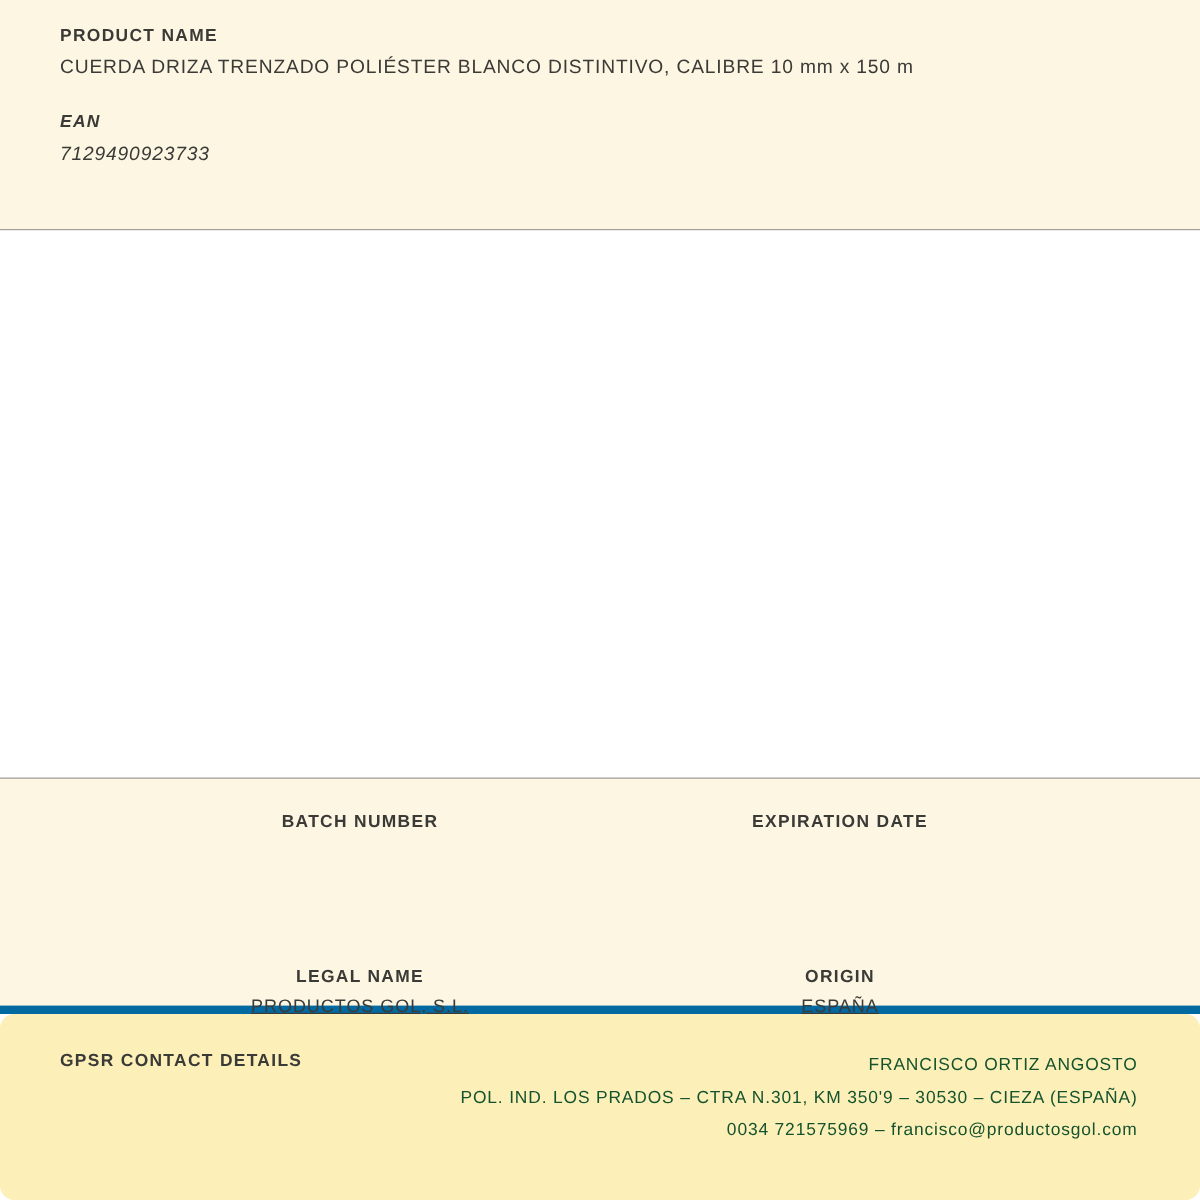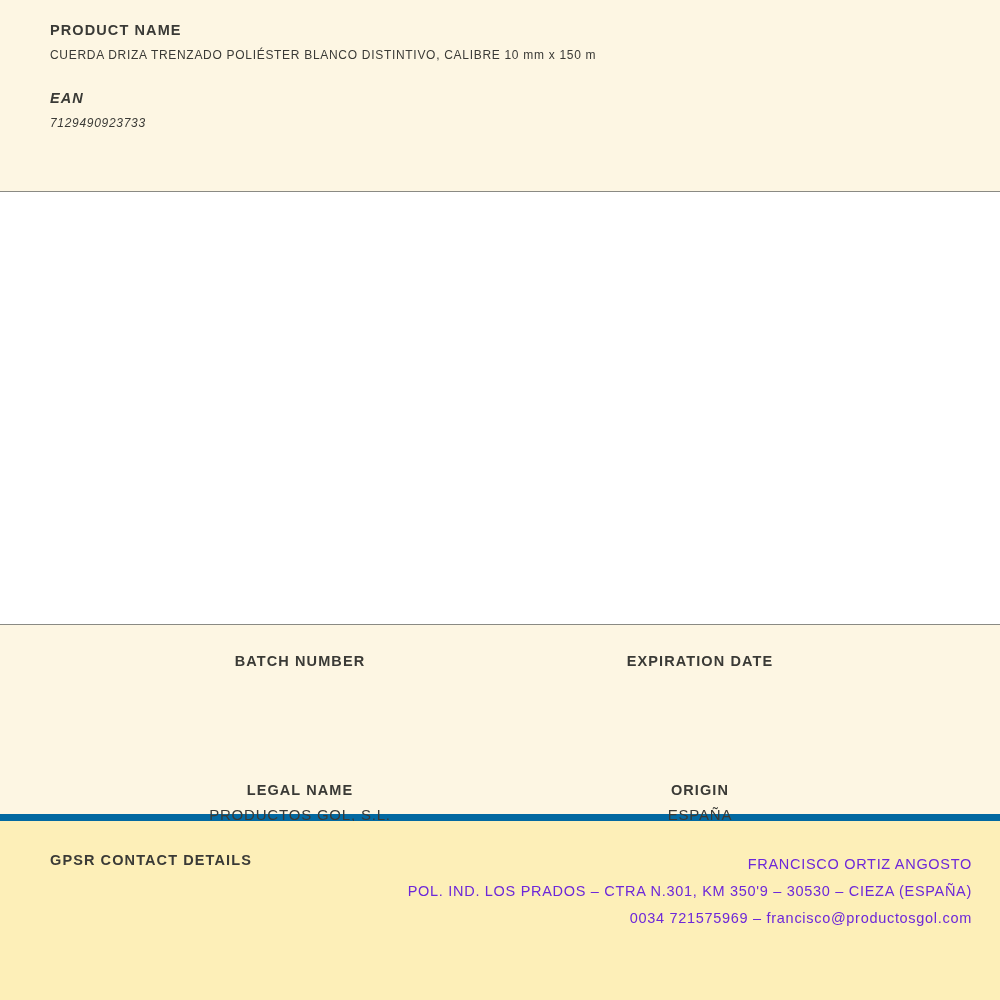--- a/index.html
+++ b/index.html
@@ -32,21 +32,21 @@
   }
   .field-label {
     font-size: 14.5px;
     font-weight: bold;
     letter-spacing: 1.1px;
     color: #3a3a36;
     margin: 0 0 10px 0;
     text-transform: uppercase;
   }
   .field-value {
-    font-size: 12px;
+    font-size: 16px;
     letter-spacing: 0.7px;
     color: #3a3a36;
     margin: 0;
     font-weight: 400;
   }
   .field-group {
     margin-bottom: 28px;
   }
   .field-group:last-child {
     margin-bottom: 0;
@@ -100,40 +100,41 @@
     text-decoration: underline;
   }
   .meta-row.second {
     margin-top: 88px;
   }
 
   
   .gpsr-block {
     background: #fdefb8;
     box-sizing: border-box;
-    padding: 30px 28px 22px 50px;
-    height: 179px;
+    padding: 30px 52px 22px 50px;
+    height: 155px;
     display: flex;
     justify-content: space-between;
     align-items: flex-start;
+    border-radius: 12px;
   }
   .gpsr-title {
     font-size: 14.5px;
     font-weight: bold;
     letter-spacing: 1.1px;
     color: #3a3a36;
     text-transform: uppercase;
     white-space: nowrap;
     padding-top: 1px;
   }
   .gpsr-lines {
     text-align: right;
     font-size: 14.5px;
     letter-spacing: 0.7px;
-    color: #6d28d9;
+    color: #14532d;
     line-height: 27px;
   }
   .gpsr-lines div {
     white-space: nowrap;
   }
 </style>
 </head>
 <body>
 
 <div class="sheet">

